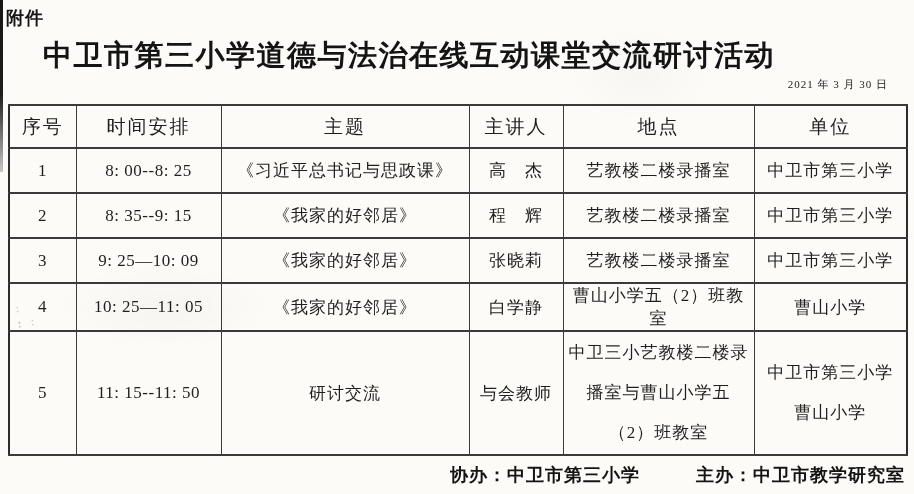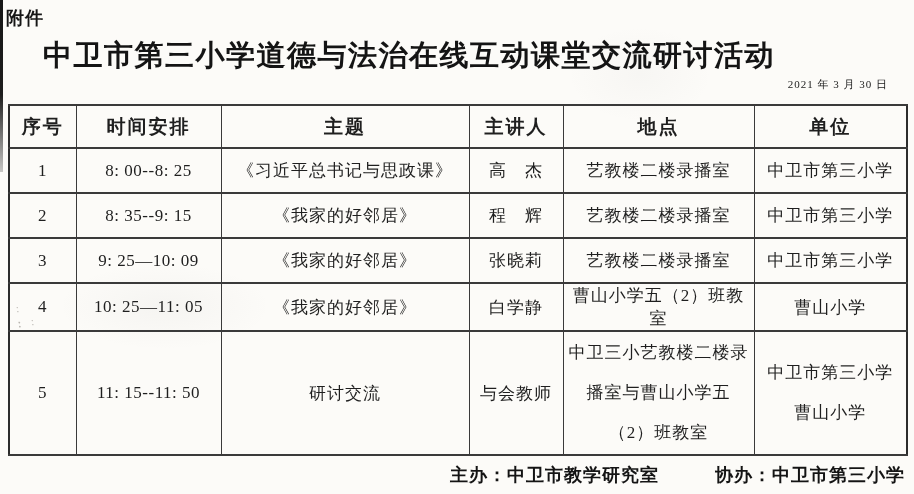--- a/index.html
+++ b/index.html
@@ -84,21 +84,21 @@
     vertical-align: middle;
     color: #1f1f1f;
     overflow: hidden;
   }
   table.schedule { border: 2px solid #2c2c2c; }
   thead tr { height: 43px; }
   tbody tr.r { height: 45px; }
   tbody tr.r-tall { height: 124px; }
   th {
     font-size: 19px;
-    font-weight: bold;
+    font-weight: normal;
     letter-spacing: 2px;
     color: #151515;
   }
   td { font-size: 17px; letter-spacing: 1px; }
   td.c-time { letter-spacing: 0.5px; }
   td.c-topic { letter-spacing: 1px; margin-top: 28px; }
   td.c-loc-tall {
     text-align: left;
     line-height: 40px;
     padding: 0 4px;
@@ -192,17 +192,17 @@
         <td class="c-topic">研讨交流</td>
         <td class="c-speaker">与会教师</td>
         <td class="c-loc-tall">中卫三小艺教楼二楼录播室与曹山小学五（2）班教室</td>
         <td class="c-unit-tall">中卫市第三小学
 曹山小学</td>
       </tr>
     </tbody>
   </table>
 
   <div class="footer">
+    <span>协办：中卫市第三小学</span>
     <span>主办：中卫市教学研究室</span>
-    <span>协办：中卫市第三小学</span>
   </div>
 
 </div>
 
 </body></html>

